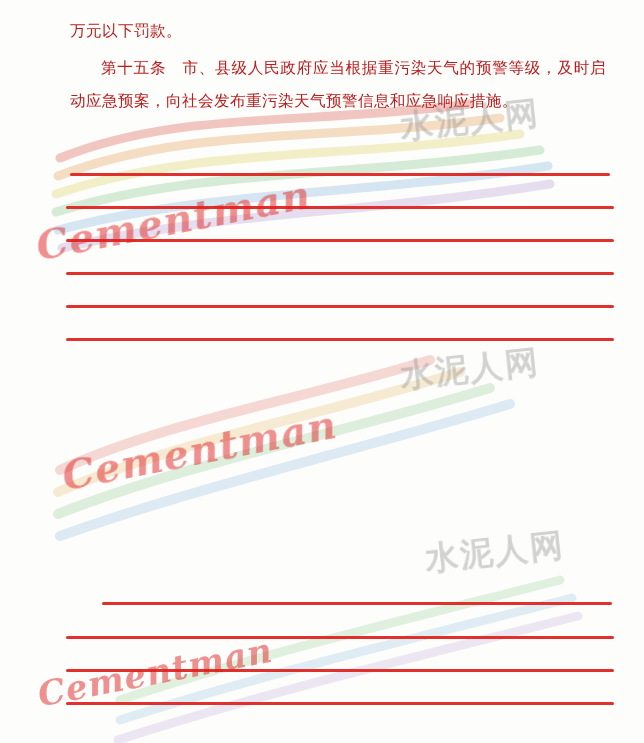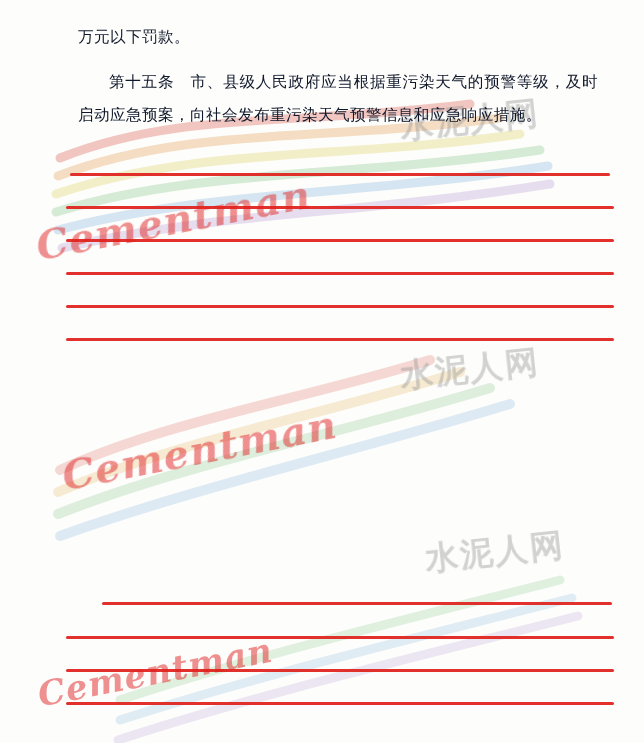--- a/index.html
+++ b/index.html
@@ -22,25 +22,25 @@
     left: 0; top: 0;
     width: 644px;
     height: 743px;
     box-sizing: border-box;
     padding: 10px 34px 0 66px;
     z-index: 4;
   }
   .para {
     font-size: 15.6px;
     line-height: 33.2px;
-    color: #0f172a;
+    color: #b91c1c;
     text-align: justify;
     letter-spacing: 0.4px;
-    margin: 12px;
-    font-family: Liberation Mono, monospace;
+    margin: 4px;
+    font-family: Liberation Sans, sans-serif;
   }
   .indent { text-indent: 31px; }
 
   
   .wm {
     position: absolute;
     z-index: 2;
     pointer-events: none;
     white-space: nowrap;
     font-weight: bold;

